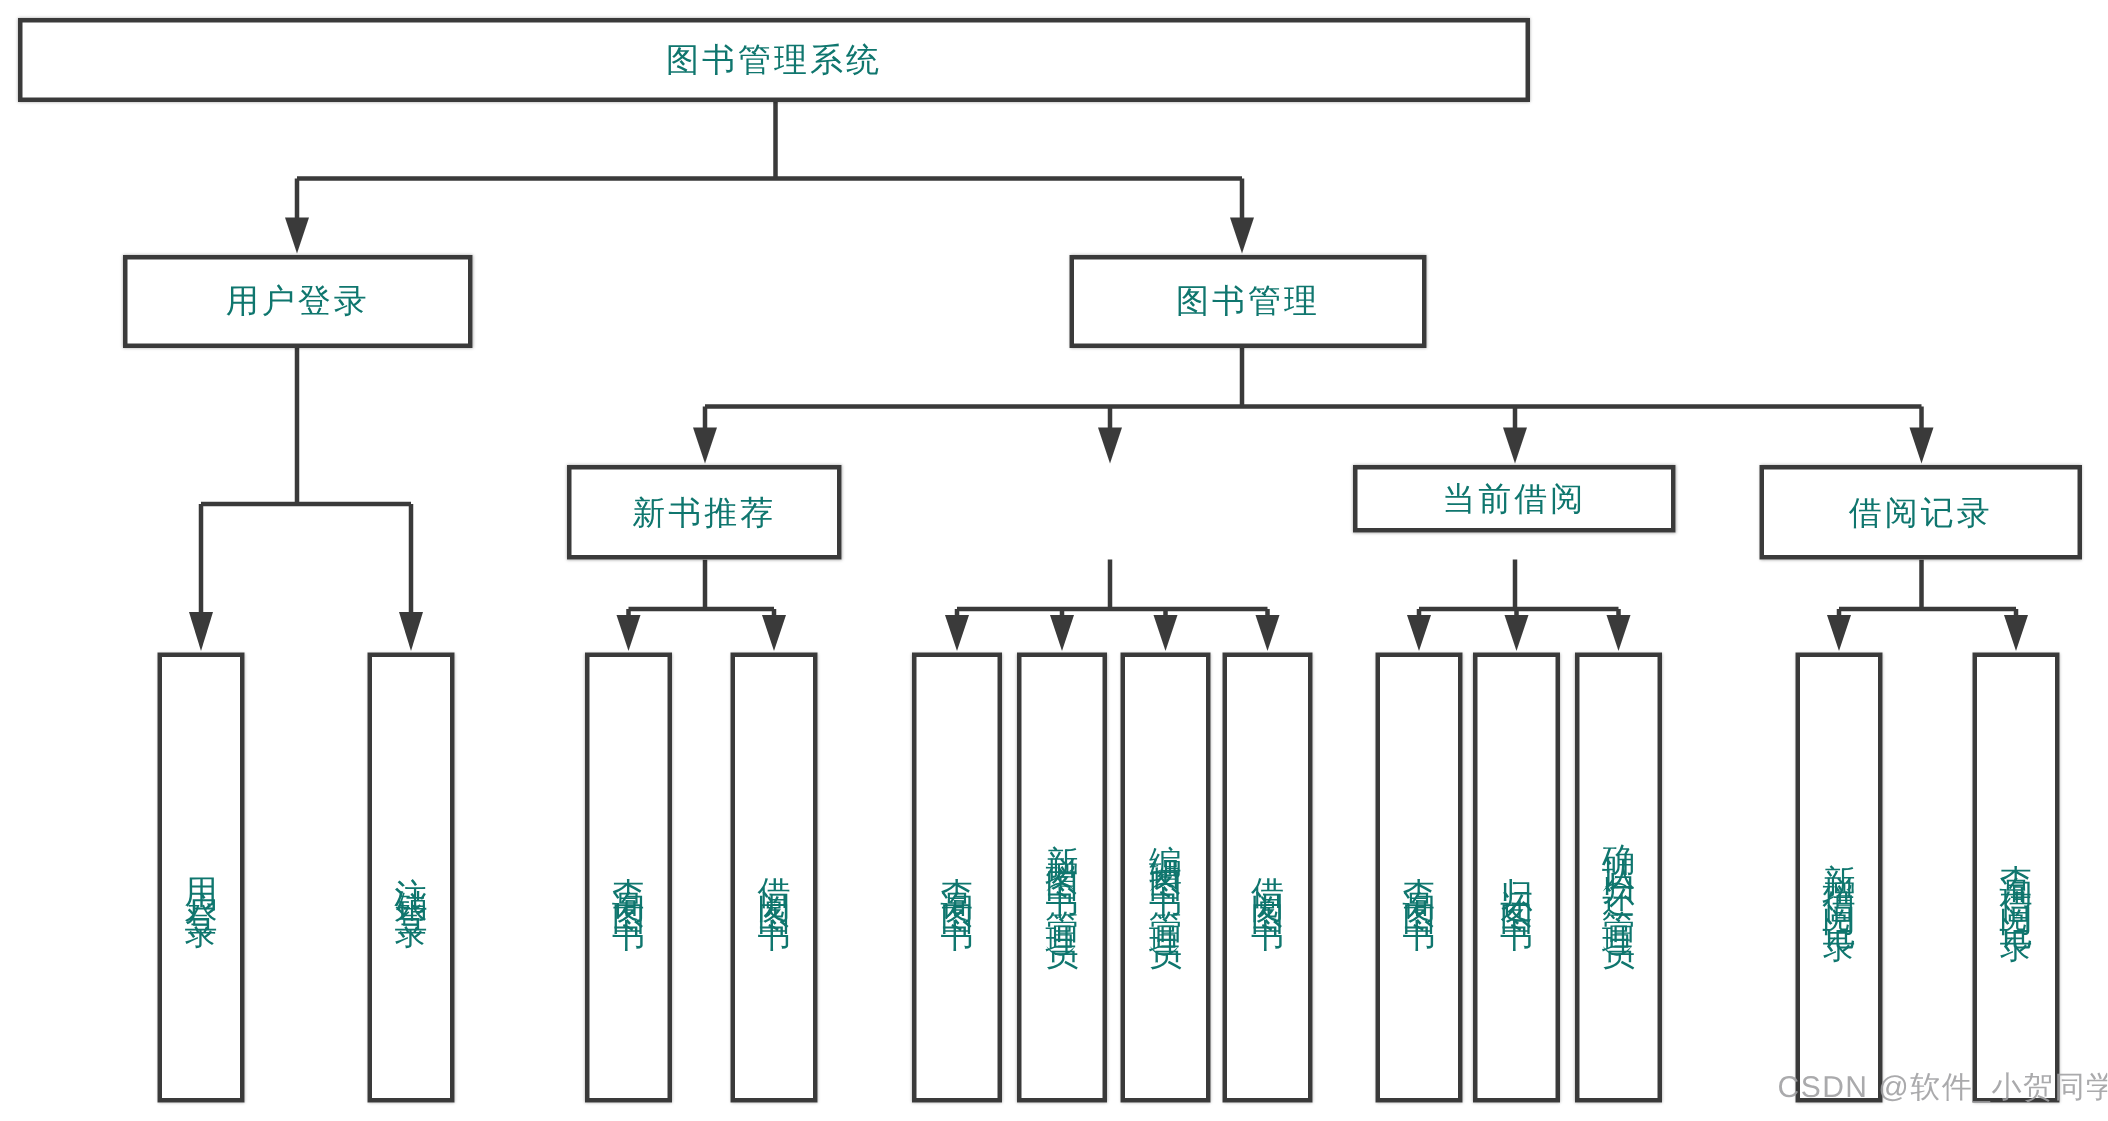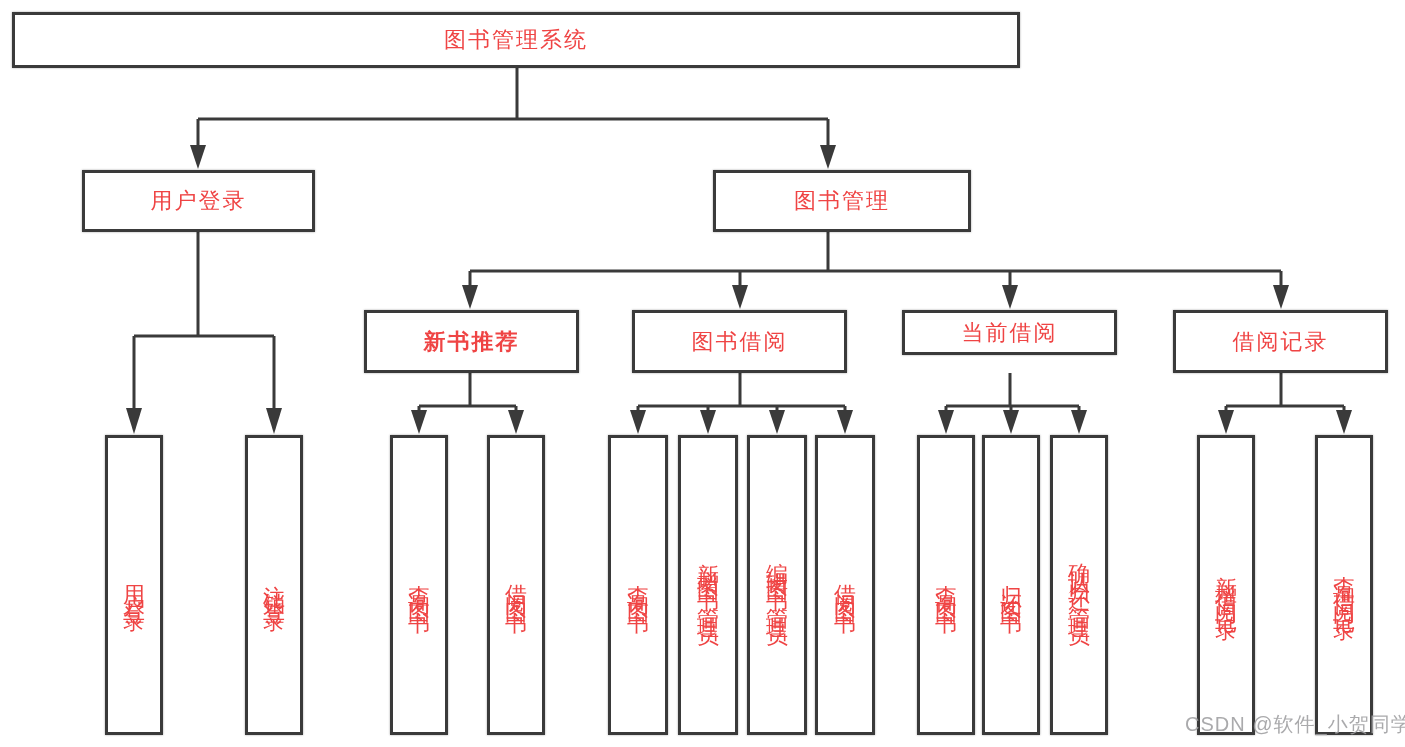--- a/index.html
+++ b/index.html
@@ -11,21 +11,21 @@
     overflow:hidden;
   }
   .connectors{position:absolute;left:0;top:0;z-index:1;}
   .node{
     position:absolute;
     box-sizing:border-box;
     background:#ffffff;
     border:3px solid #3a3a3a;
     box-shadow:0 0 2px rgba(0,0,0,0.35);
     display:flex;align-items:center;justify-content:center;
-    color:#ef4444;
+    color:#0f766e;
     z-index:2;
   }
   .hbox{
     font-size:22px;
     letter-spacing:2px;
     white-space:nowrap;
   }
   .vbox{
     writing-mode:vertical-rl;
     font-size:22px;
@@ -83,24 +83,23 @@
       <polygon points="1003,410 1019,410 1011,434"></polygon>
       <polygon points="1071,410 1087,410 1079,434"></polygon>
       <polygon points="1218,410 1234,410 1226,434"></polygon>
       <polygon points="1336,410 1352,410 1344,434"></polygon>
     </g>
   </svg>
 
   <div class="node hbox" style="left:12px;top:12px;width:1008px;height:56px;">图书管理系统</div>
 
   <div class="node hbox" style="left:82px;top:170px;width:233px;height:62px;">用户登录</div>
-  <div class="node hbox" style="left:713px;top:170px;width:258px;height:62px;">图书管理</div>
+  <div class="node hbox" style="left:713px;top:170px;width:238px;height:62px;">图书管理</div>
 
-  <div class="node hbox" style="left:364px;top:310px;width:215px;height:63px;font-weight:bold;">新书推荐</div>
-  <div class="node hbox" style="left:632px;top:310px;width:215px;height:63px;">图书借阅</div>
+  <div class="node hbox" style="left:378px;top:310px;width:183px;height:63px;">新书推荐</div>
   <div class="node hbox" style="left:902px;top:310px;width:215px;height:45px;">当前借阅</div>
   <div class="node hbox" style="left:1173px;top:310px;width:215px;height:63px;">借阅记录</div>
 
   <div class="node vbox" style="left:105px;top:435px;width:58px;height:300px;">用户登录</div>
   <div class="node vbox" style="left:245px;top:435px;width:58px;height:300px;">注销登录</div>
 
   <div class="node vbox" style="left:390px;top:435px;width:58px;height:300px;">查询图书</div>
   <div class="node vbox" style="left:487px;top:435px;width:58px;height:300px;">借阅图书</div>
 
   <div class="node vbox" style="left:608px;top:435px;width:60px;height:300px;">查询图书</div>

